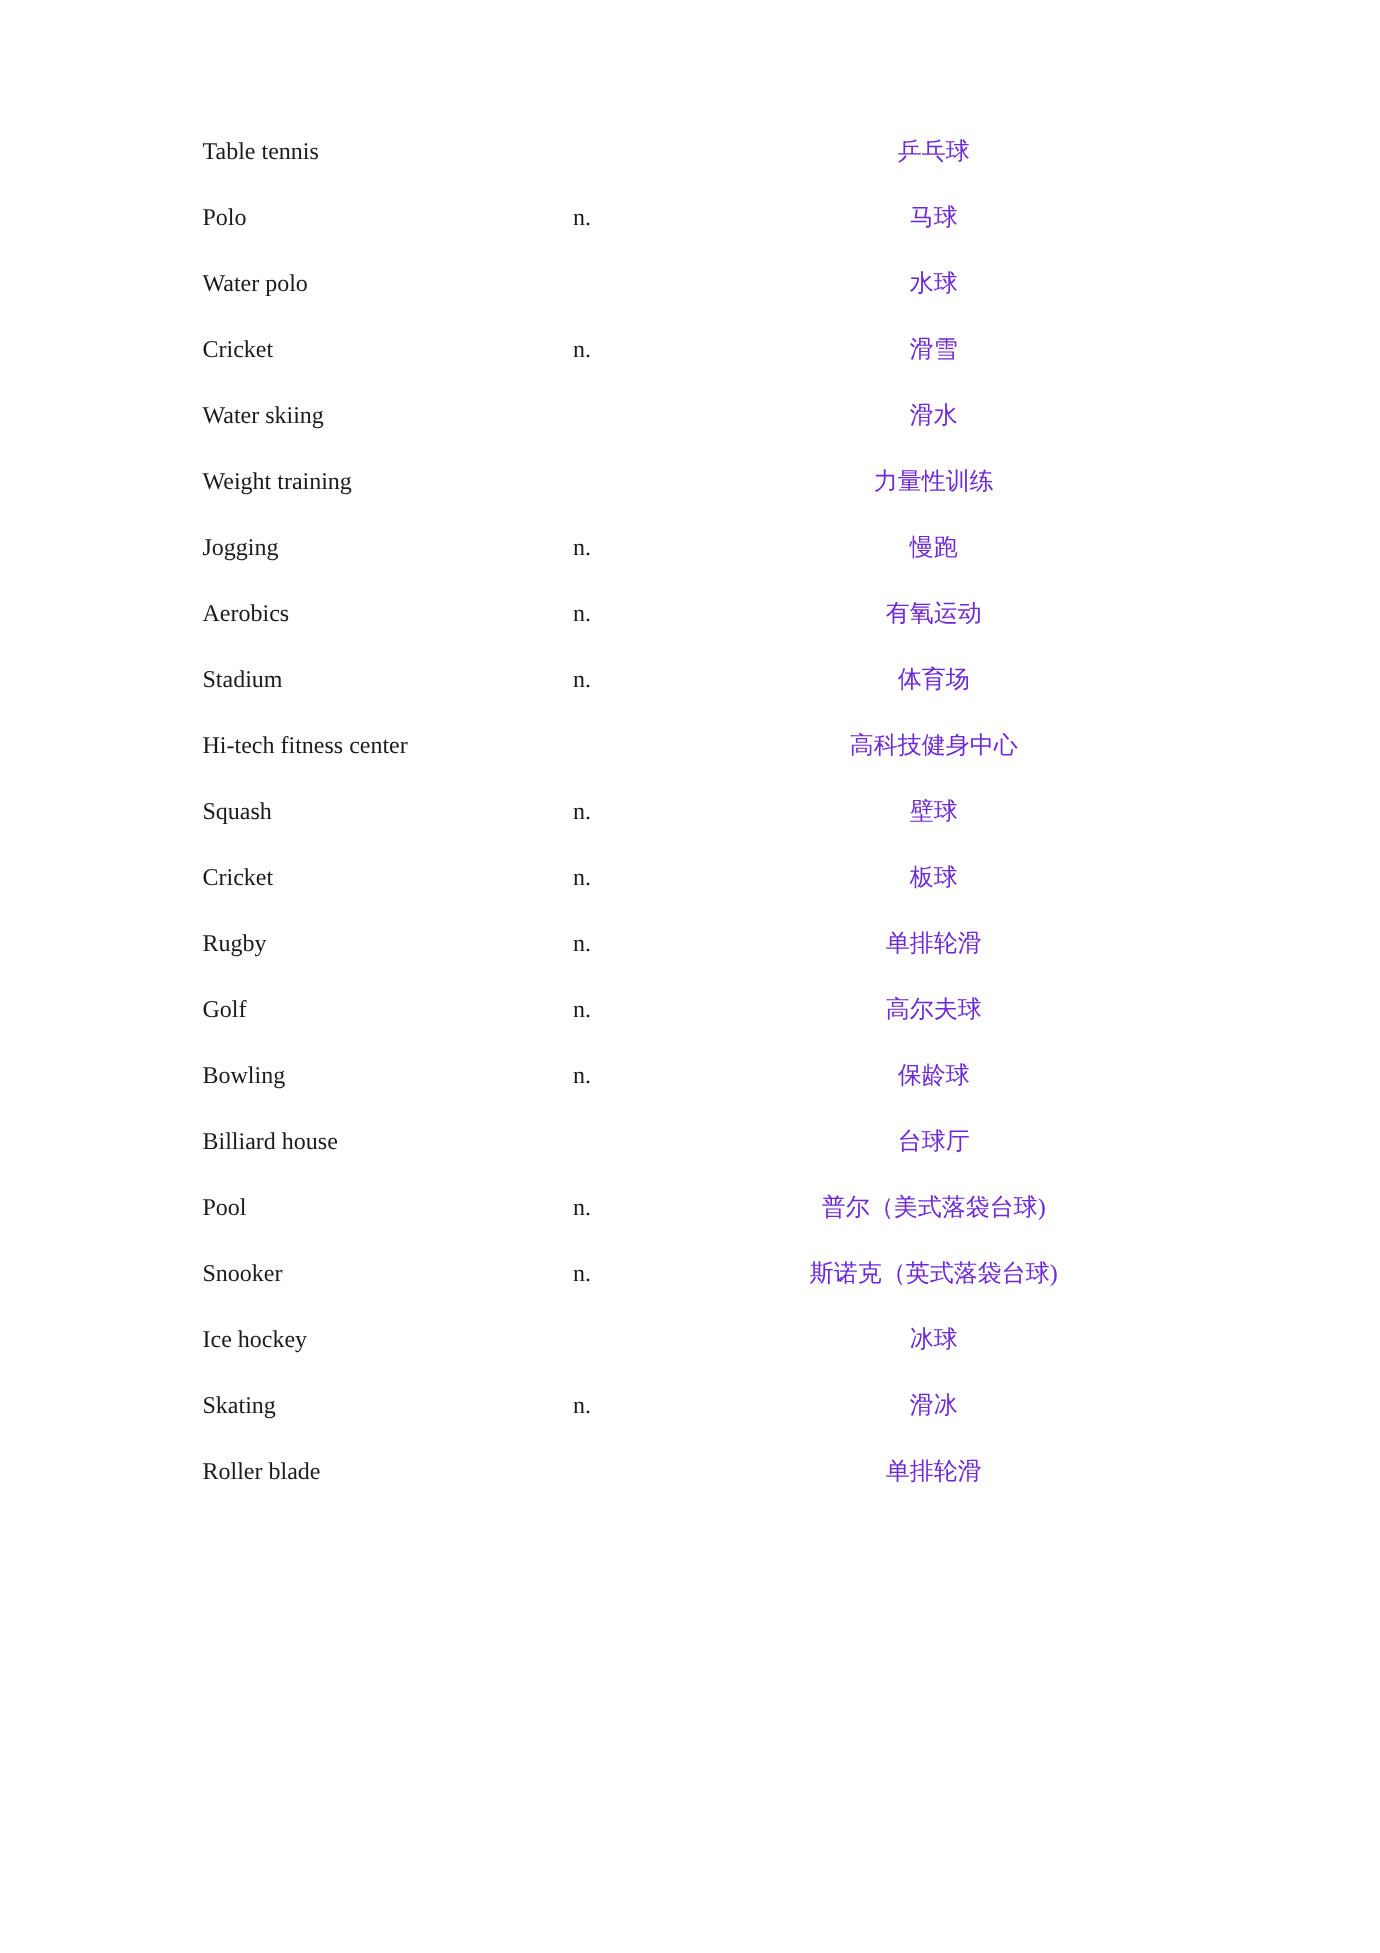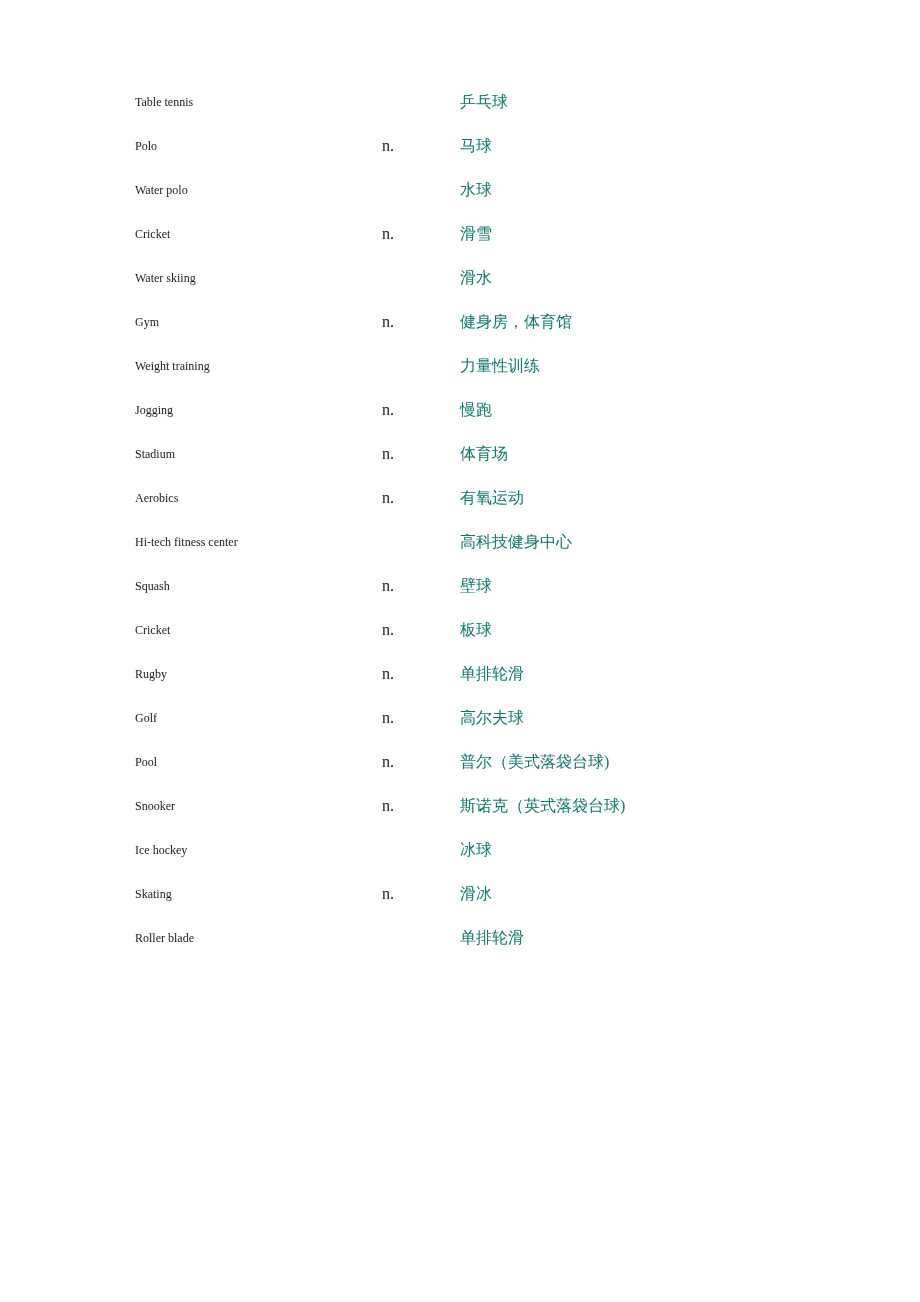--- a/index.html
+++ b/index.html
@@ -24,34 +24,35 @@
     }
 
     .vocab-table tr td {
       padding: 10px 0;
       vertical-align: middle;
       line-height: 1.5;
     }
 
     .col-english {
       width: 38%;
-      font-size: 12px;
+      font-size: 16px;
       color: #1a1a1a;
     }
 
     .col-pos {
       width: 12%;
       font-size: 16px;
       color: #1a1a1a;
     }
 
     .col-chinese {
       width: 50%;
       font-size: 16px;
-      color: #0f766e;
+      color: #6d28d9;
+      text-align: center;
     }
   </style>
 </head>
 <body>
 
 <table class="vocab-table">
   <tbody id="vocab-body">
   <tr>
         <td class="col-english">Table tennis</td>
         <td class="col-pos"></td>
@@ -71,43 +72,38 @@
         <td class="col-english">Cricket</td>
         <td class="col-pos">n.</td>
         <td class="col-chinese">滑雪</td>
       </tr>
       <tr>
         <td class="col-english">Water skiing</td>
         <td class="col-pos"></td>
         <td class="col-chinese">滑水</td>
       </tr>
       <tr>
-        <td class="col-english">Gym</td>
-        <td class="col-pos">n.</td>
-        <td class="col-chinese">健身房，体育馆</td>
-      </tr>
-      <tr>
         <td class="col-english">Weight training</td>
         <td class="col-pos"></td>
         <td class="col-chinese">力量性训练</td>
       </tr>
       <tr>
         <td class="col-english">Jogging</td>
         <td class="col-pos">n.</td>
         <td class="col-chinese">慢跑</td>
       </tr>
       <tr>
+        <td class="col-english">Aerobics</td>
+        <td class="col-pos">n.</td>
+        <td class="col-chinese">有氧运动</td>
+      </tr>
+      <tr>
         <td class="col-english">Stadium</td>
         <td class="col-pos">n.</td>
         <td class="col-chinese">体育场</td>
-      </tr>
-      <tr>
-        <td class="col-english">Aerobics</td>
-        <td class="col-pos">n.</td>
-        <td class="col-chinese">有氧运动</td>
       </tr>
       <tr>
         <td class="col-english">Hi-tech fitness center</td>
         <td class="col-pos"></td>
         <td class="col-chinese">高科技健身中心</td>
       </tr>
       <tr>
         <td class="col-english">Squash</td>
         <td class="col-pos">n.</td>
         <td class="col-chinese">壁球</td>
@@ -119,20 +115,30 @@
       </tr>
       <tr>
         <td class="col-english">Rugby</td>
         <td class="col-pos">n.</td>
         <td class="col-chinese">单排轮滑</td>
       </tr>
       <tr>
         <td class="col-english">Golf</td>
         <td class="col-pos">n.</td>
         <td class="col-chinese">高尔夫球</td>
+      </tr>
+      <tr>
+        <td class="col-english">Bowling</td>
+        <td class="col-pos">n.</td>
+        <td class="col-chinese">保龄球</td>
+      </tr>
+      <tr>
+        <td class="col-english">Billiard house</td>
+        <td class="col-pos"></td>
+        <td class="col-chinese">台球厅</td>
       </tr>
       <tr>
         <td class="col-english">Pool</td>
         <td class="col-pos">n.</td>
         <td class="col-chinese">普尔（美式落袋台球)</td>
       </tr>
       <tr>
         <td class="col-english">Snooker</td>
         <td class="col-pos">n.</td>
         <td class="col-chinese">斯诺克（英式落袋台球)</td>

